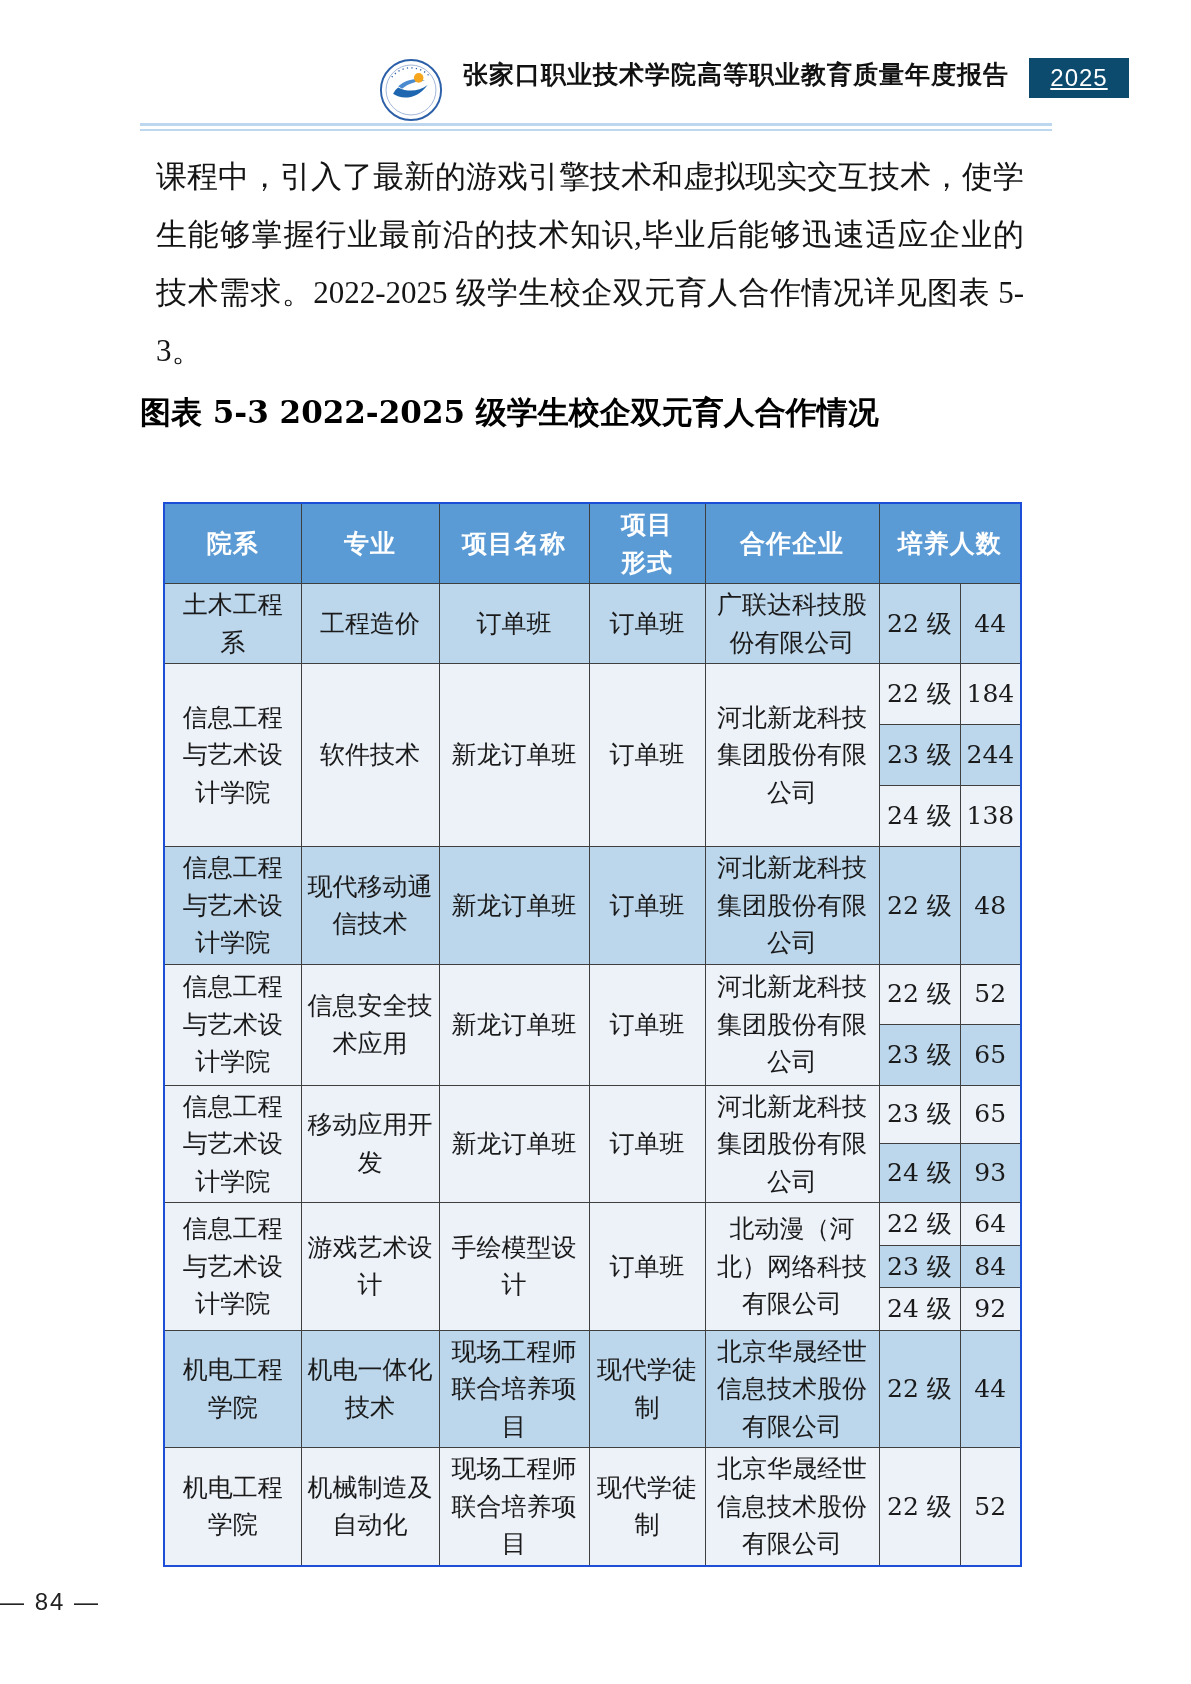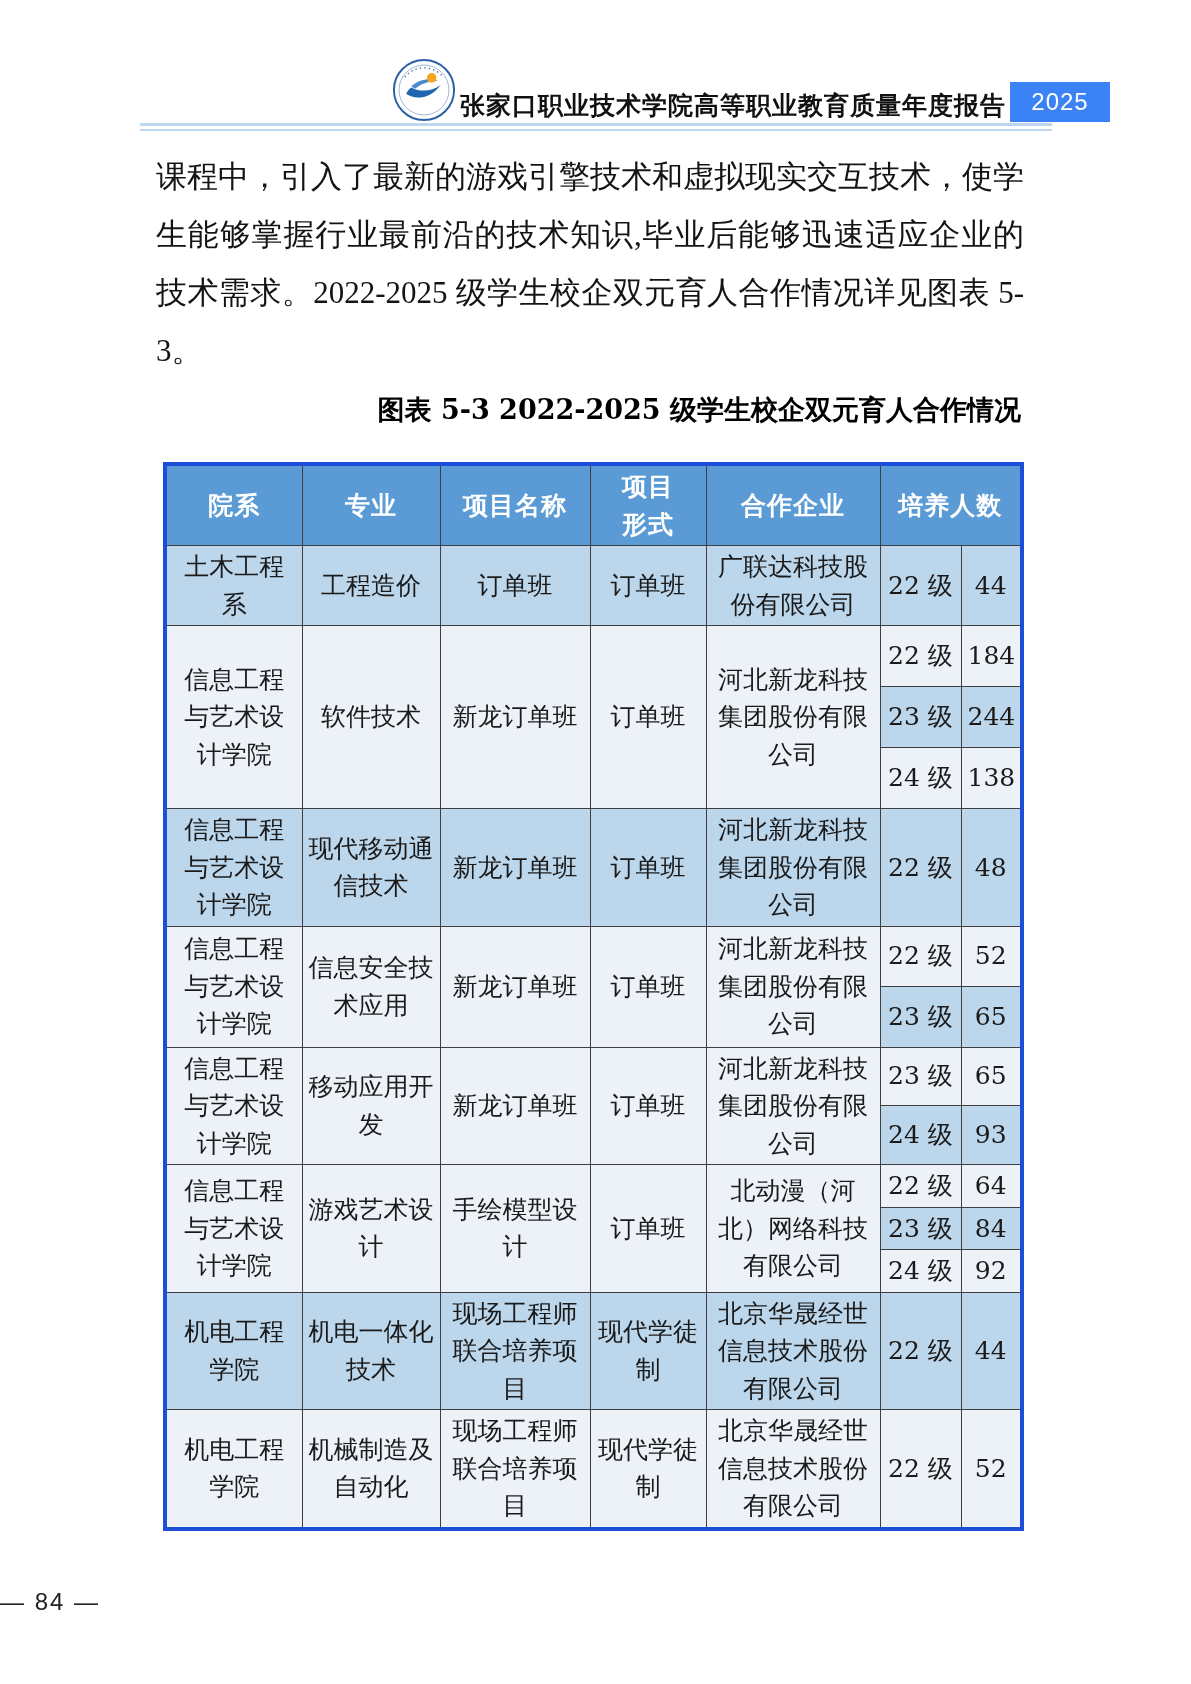--- a/index.html
+++ b/index.html
@@ -2,55 +2,55 @@
 <html><head>
 <meta charset="utf-8">
 <style>
   html,body{margin:0;padding:0;background:#888;}
   .page{
     width:1191px;height:1684px;background:#ffffff;position:relative;
     font-family:"DejaVu Serif","Liberation Serif",serif;color:#1a1a1a;
     overflow:hidden;margin:0 auto;
   }
   
-  .hdr{position:absolute;top:58px;left:392px;display:flex;align-items:flex-end;gap:4px;}
+  .hdr{position:absolute;top:58px;left:379px;display:flex;align-items:flex-start;gap:20px;}
   .logo{width:64px;height:64px;flex:0 0 auto;}
   .hdr-title{
     font-size:25px;font-weight:600;color:#111;letter-spacing:1px;white-space:nowrap;
   }
   .year-badge{
-    width:100px;height:40px;background:#3b82f6;color:#fff;
+    width:100px;height:40px;background:#0c4a6e;color:#fff;
     display:flex;align-items:center;justify-content:center;
     font-family:"Liberation Sans","DejaVu Sans",sans-serif;
-    font-size:24px;letter-spacing:1px;
+    font-size:24px;letter-spacing:1px;text-decoration:underline;
   }
   .hdr-rule{
     position:absolute;top:123px;left:140px;width:912px;height:3px;
     border-top:3px solid #BDD7EE;border-bottom:2px solid #BDD7EE;
   }
   
   .body-text{
     position:absolute;top:148px;left:156px;width:868px;
     font-size:31px;line-height:58px;text-align:justify;color:#141414;font-family:Liberation Serif, serif;
   }
   
   .tbl-title{
-    position:absolute;top:392px;left:153px;width:868px;
-    text-align:right;font-weight:bold;font-size:27px;color:#000;
+    position:absolute;top:392px;left:140px;width:868px;
+    text-align:left;font-weight:bold;font-size:31px;color:#000;
   }
   table.coop{
     position:absolute;top:462px;left:163px;width:857px;
     border-collapse:collapse;table-layout:fixed;
     font-size:25px;
   }
   table.coop th,table.coop td{
     border:1px solid #3f3f3f;text-align:center;vertical-align:middle;
     padding:2px 6px;line-height:1.5;overflow:hidden;
   }
-  table.coop{border:4px solid #1d4ed8;}
+  table.coop{border:2px solid #1d4ed8;margin-top:40px;}
   table.coop thead th{
     background:#5B9BD5;color:#ffffff;font-weight:bold;height:75px;
     white-space:pre-line;letter-spacing:1px;
   }
   td.shaded{background:#BCD6EB;}
   td.light{background:#EDF2F9;}
   
   .footer{
     position:absolute;bottom:68px;left:0;width:100%;text-align:left;
     font-family:"Liberation Sans","DejaVu Sans",sans-serif;

